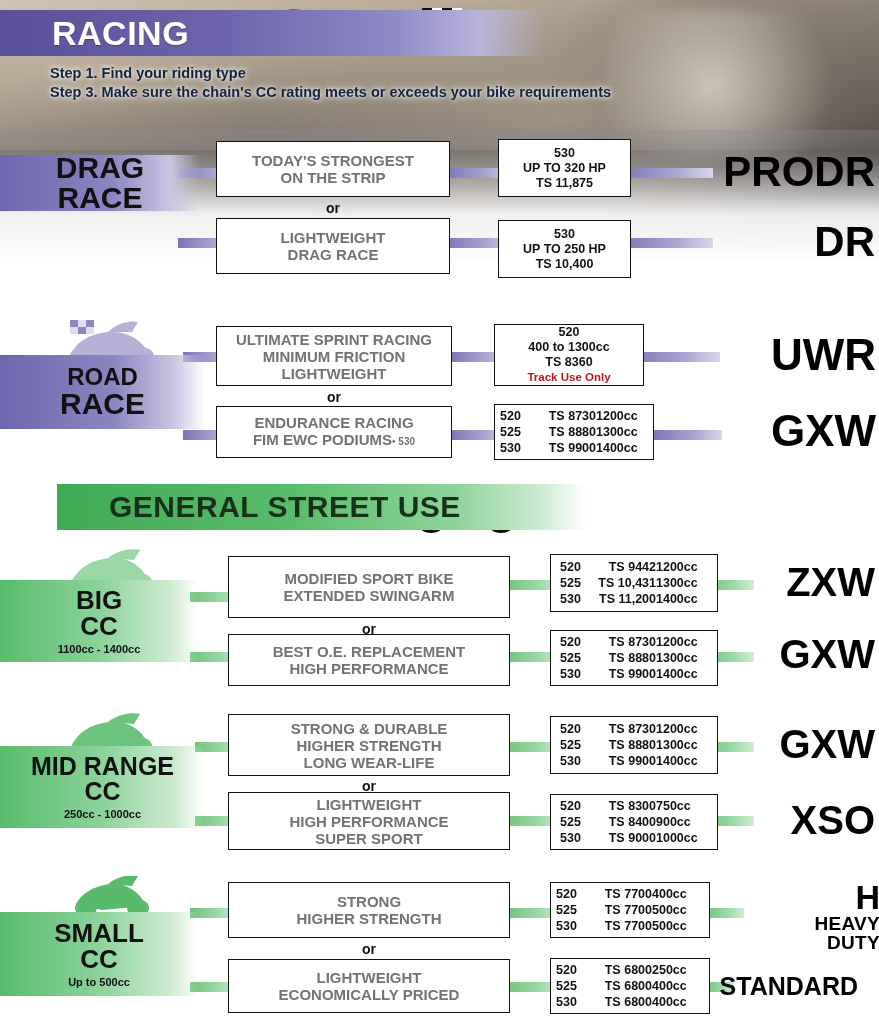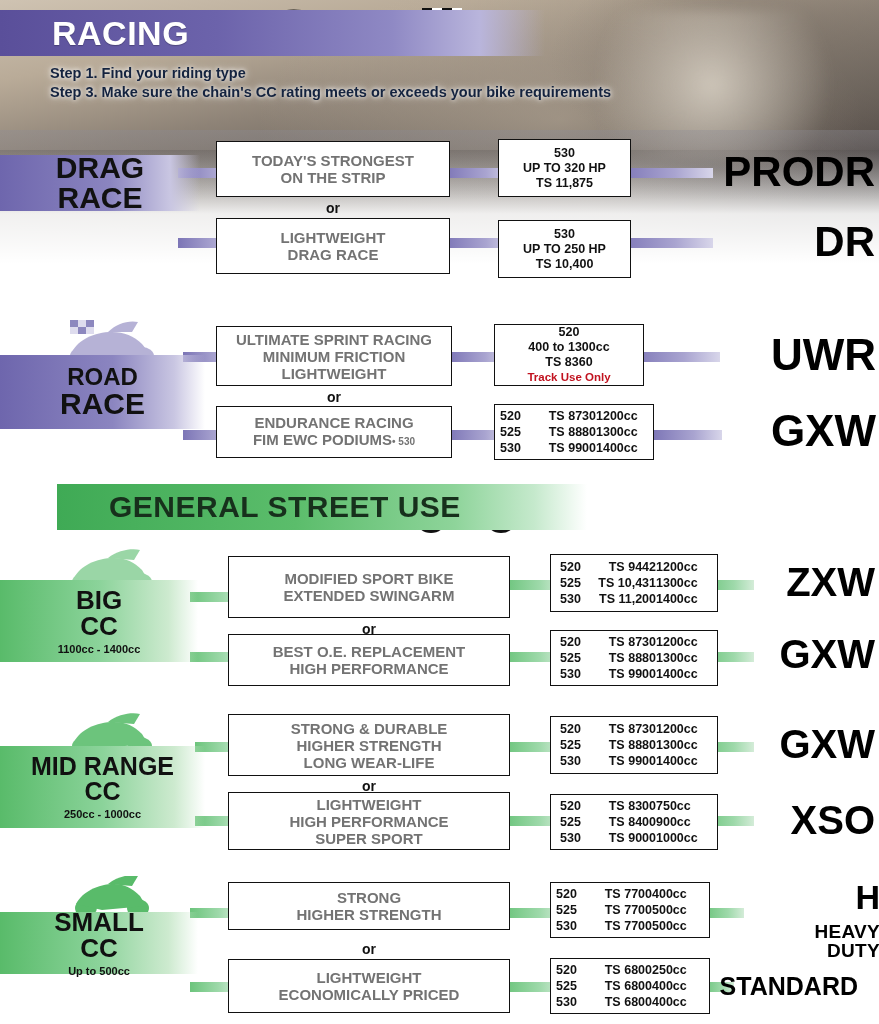--- a/index.html
+++ b/index.html
@@ -101,21 +101,21 @@
   .spec-row { display:flex; font-size:12.5px; line-height:16px; white-space:nowrap; }
   .spec-row span:nth-child(1){ width:34px; text-align:left; }
   .spec-row span:nth-child(2){ width:62px; text-align:right; }
   .spec-row span:nth-child(3){ width:52px; text-align:left; }
 
   
   .code {
     position:absolute; z-index:7; font-weight:bold; color:#000000;
     white-space:nowrap; text-align:right;
   }
-  .code .sub { display:block; font-size:19px; line-height:19px; letter-spacing:.3px;margin-top:8px;}
+  .code .sub { display:block; font-size:19px; line-height:19px; letter-spacing:.3px;}
 
   
   .sil { position:absolute; z-index:6; }
 </style>
 </head>
 <body>
 
 <div class="bg-racing"></div>
 <div class="bg-blur1"></div>
 <div class="bg-road"></div>
@@ -424,33 +424,33 @@
 <div class="code" style="left:740px; top:798px; width:135px; font-size:40px;">XSO</div>
 
 <svg class="sil" style="left:66px; top:876px;" width="92" height="44" viewBox="0 0 92 44">
   <g fill="#59bb6a">
     <ellipse cx="20" cy="32" rx="11" ry="9"></ellipse>
     <ellipse cx="72" cy="32" rx="11" ry="9"></ellipse>
     <path d="M10,28 C16,16 32,8 48,8 C58,8 66,12 74,20 L80,30 L36,34 Z"></path>
     <path d="M42,8 C52,0 64,-2 72,0 L66,10 Z"></path>
   </g>
 </svg>
-<div class="cat cat-green" style="left:0; top:912px; width:198px; height:62px;">
+<div class="cat cat-green" style="left:0; top:912px; width:198px; height:84px;">
   <div class="cat-name" style="font-size:26px;">SMALL</div>
   <div class="cat-name" style="font-size:26px;">CC</div>
   <div class="cat-sub">Up to 500cc</div>
 </div>
 <div class="conn conn-green" style="left:190px; top:908px; width:48px;"></div>
 <div class="conn conn-green" style="left:190px; top:982px; width:48px;"></div>
 <div class="conn conn-green" style="left:505px; top:908px; width:58px;"></div>
 <div class="conn conn-green" style="left:505px; top:982px; width:58px;"></div>
 <div class="conn conn-green" style="left:704px; top:908px; width:40px;"></div>
 <div class="conn conn-green" style="left:704px; top:982px; width:30px;"></div>
 
-<div class="box" style="left:228px; top:882px; width:282px; height:48px;">
+<div class="box" style="left:228px; top:882px; width:282px; height:56px;">
   <div class="ln">STRONG</div>
   <div class="ln">HIGHER STRENGTH</div>
 </div>
 <div class="orlabel" style="left:228px; top:941px; width:282px;">or</div>
 <div class="box" style="left:228px; top:959px; width:282px; height:54px;">
   <div class="ln">LIGHTWEIGHT</div>
   <div class="ln">ECONOMICALLY PRICED</div>
 </div>
 
 <div class="spec" style="left:550px; top:882px; width:160px; height:56px;">

